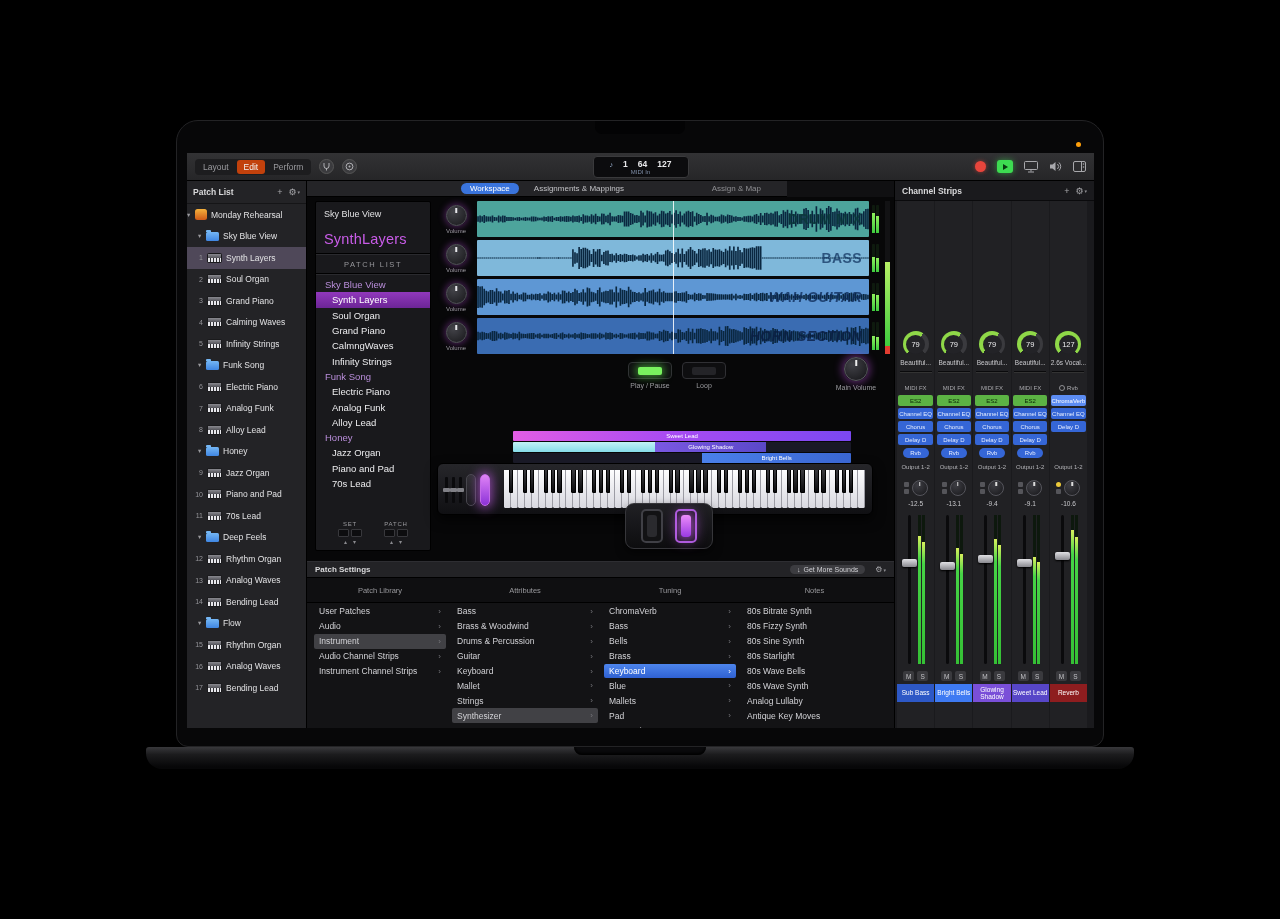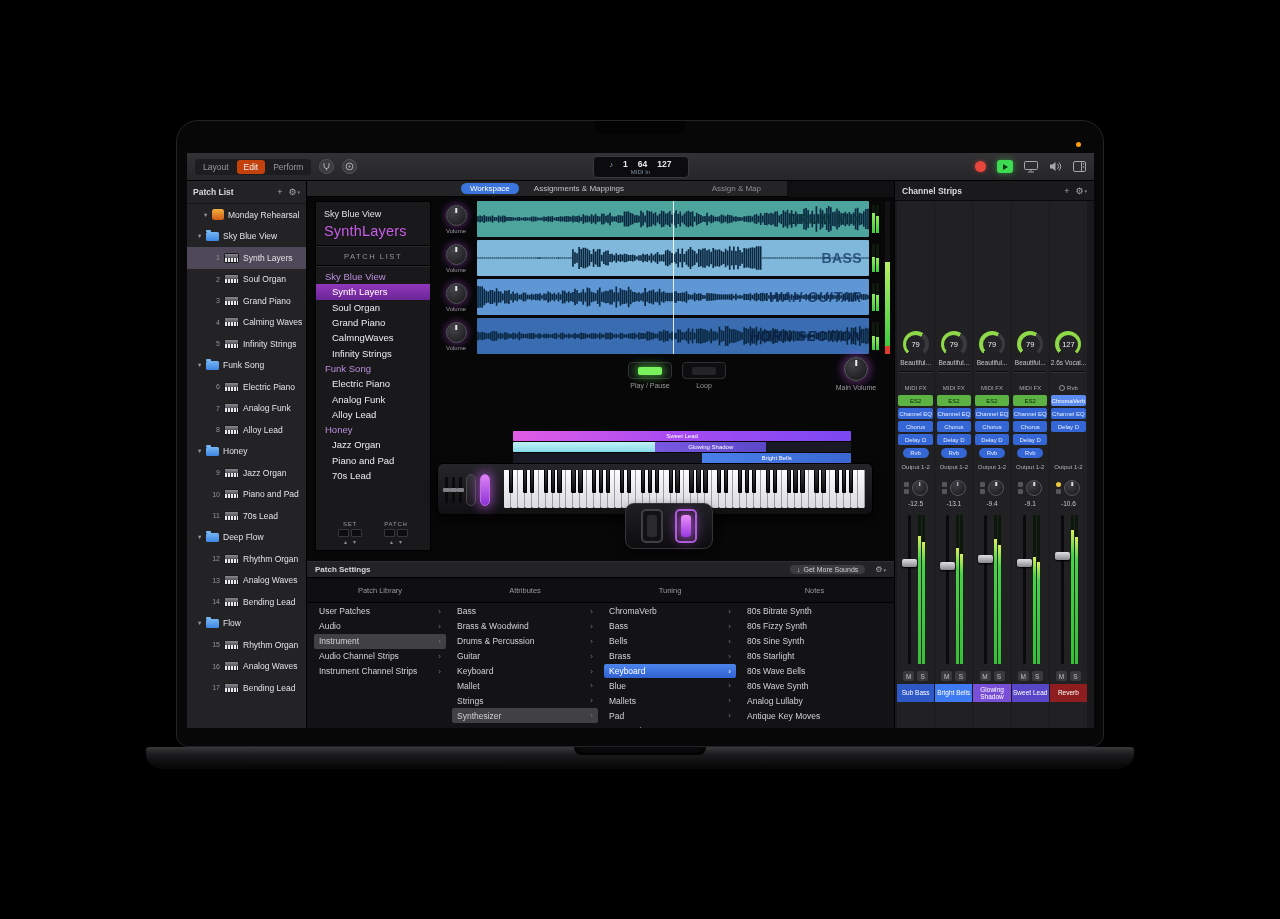--- a/index.html
+++ b/index.html
@@ -28,21 +28,21 @@
 .play-btn{width:16px;height:13px;border-radius:3px;background:#3ddb51;box-shadow:0 0 6px rgba(60,220,80,.55);display:flex;align-items:center;justify-content:center}
 .play-tri{width:0;height:0;border-left:5px solid #083a10;border-top:3.5px solid transparent;border-bottom:3.5px solid transparent;margin-left:1px}
 
 .sidebar{position:absolute;left:0;top:28px;width:120px;bottom:0;background:#232326;border-right:1px solid #000;z-index:3}
 .sb-header{height:23px;display:flex;align-items:center;padding:0 6px;border-bottom:1px solid #151517}
 .sb-title{font-size:8.5px;color:#d8d8da;font-weight:bold}
 .sb-actions{margin-left:auto;display:flex;align-items:center;gap:6px}
 .sb-btn{font-size:9px;color:#a8a8ac;display:flex;align-items:center;gap:1px}
 .caret{font-size:5px;color:#909094}
 .pl-rows{position:absolute;top:23px;left:0;right:0;bottom:0;overflow:hidden}
-.pl-row{height:21.5px;display:flex;align-items:center;padding-left:17px;color:#e2e2e4}
+.pl-row{height:21.5px;display:flex;align-items:center;padding-left:0;color:#e2e2e4}
 .pl-row.set{padding-left:11px}
 .pl-row.selected{background:#4f4859}
 .pl-disc{font-size:6.5px;color:#9a9a9e;width:8px}
 .pl-num{width:16px;font-size:7px;color:#95959a;text-align:right;margin-right:4px;flex:none}
 .ic-concert{width:12px;height:11px;border-radius:2.5px;background:linear-gradient(#f5b13c,#cf5a18);margin-right:4px;flex:none}
 .ic-folder{width:13px;height:9px;background:linear-gradient(#74b6f4,#3f86e2);border-radius:1.5px;margin-right:4px;position:relative;flex:none}
 .ic-folder::before{content:'';position:absolute;left:0;top:-2px;width:5px;height:2px;background:#74b6f4;border-radius:1px 1px 0 0}
 .ic-patch{width:15px;height:10px;border-radius:1.5px;margin-right:4px;flex:none;border:1px solid #1a1a1c;background:linear-gradient(#8a8a90 0%,#55555b 48%,rgba(0,0,0,0) 48%),repeating-linear-gradient(90deg,#e8e8ec 0 2px,#303034 2px 3px)}
 .pl-label{font-size:8.5px;white-space:nowrap;overflow:hidden}
 
@@ -50,21 +50,21 @@
 .tabbar{position:relative;height:16px;background:#242427;border-bottom:1px solid #000;display:flex;align-items:center;justify-content:center}
 #tbTabs{display:flex;gap:6px}
 .tab{font-size:8px;color:#c2c2c6;padding:1px 9px;border-radius:8px;line-height:1.2}
 .tab.active{background:#3a74dc;color:#fff}
 .assignmap{position:absolute;right:26px;font-size:8px;color:#8e8e92}
 .workspace{position:absolute;left:0;top:16px;width:587px;height:364px;background:#070708}
 
 .wpanel{position:absolute;left:8px;top:4px;width:116px;height:350px;background:#19191c;border:1px solid #000;border-radius:2px}
 .wp-head{padding:7px 8px 6px;border-bottom:1px solid #000;box-shadow:0 1px 0 #2a2a2e}
 .wp-set-title{font-size:9px;color:#e0e0e2}
-.wp-patch-title{font-size:14.5px;color:#c95ce8;margin-top:4px;letter-spacing:.2px}
+.wp-patch-title{font-size:14.5px;color:#c95ce8;margin-top:12px;letter-spacing:.2px}
 .wp-listtitle{font-size:7.5px;color:#97979b;letter-spacing:1.6px;text-align:center;padding:6px 0 4px;border-bottom:1px solid #000;box-shadow:0 1px 0 #2a2a2e}
 .wp-items{padding-top:3px}
 .wp-item{height:15.3px;display:flex;align-items:center;padding-left:16px;font-size:9.5px;color:#ececee;white-space:nowrap;overflow:hidden}
 .wp-item.set{padding-left:9px;color:#bb8fdc}
 .wp-item.sel{background:linear-gradient(#9138bc,#6c2596);color:#fff}
 .wp-foot{position:absolute;left:0;right:0;bottom:5px;display:flex;justify-content:space-evenly}
 .wpf-group{display:flex;flex-direction:column;align-items:center;gap:2px}
 .wpf-label{font-size:6px;color:#9a9a9e;letter-spacing:.8px}
 .wpf-boxes{display:flex;gap:2px}
 .wpf-box{width:11px;height:8px;background:#0d0d0f;border:1px solid #38383c;border-radius:1px}
@@ -320,21 +320,21 @@
                 <span class="pl-label">Piano and Pad</span>
               </div>
               <div class="pl-row patch">
                 <span class="pl-num">11</span>
                 <span class="ic-patch"></span>
                 <span class="pl-label">70s Lead</span>
               </div>
               <div class="pl-row set">
                 <span class="pl-disc">▾</span>
                 <span class="ic-folder"></span>
-                <span class="pl-label">Deep Flow</span>
+                <span class="pl-label">Deep Feels</span>
               </div>
               <div class="pl-row patch">
                 <span class="pl-num">12</span>
                 <span class="ic-patch"></span>
                 <span class="pl-label">Rhythm Organ</span>
               </div>
               <div class="pl-row patch">
                 <span class="pl-num">13</span>
                 <span class="ic-patch"></span>
                 <span class="pl-label">Analog Waves</span>

